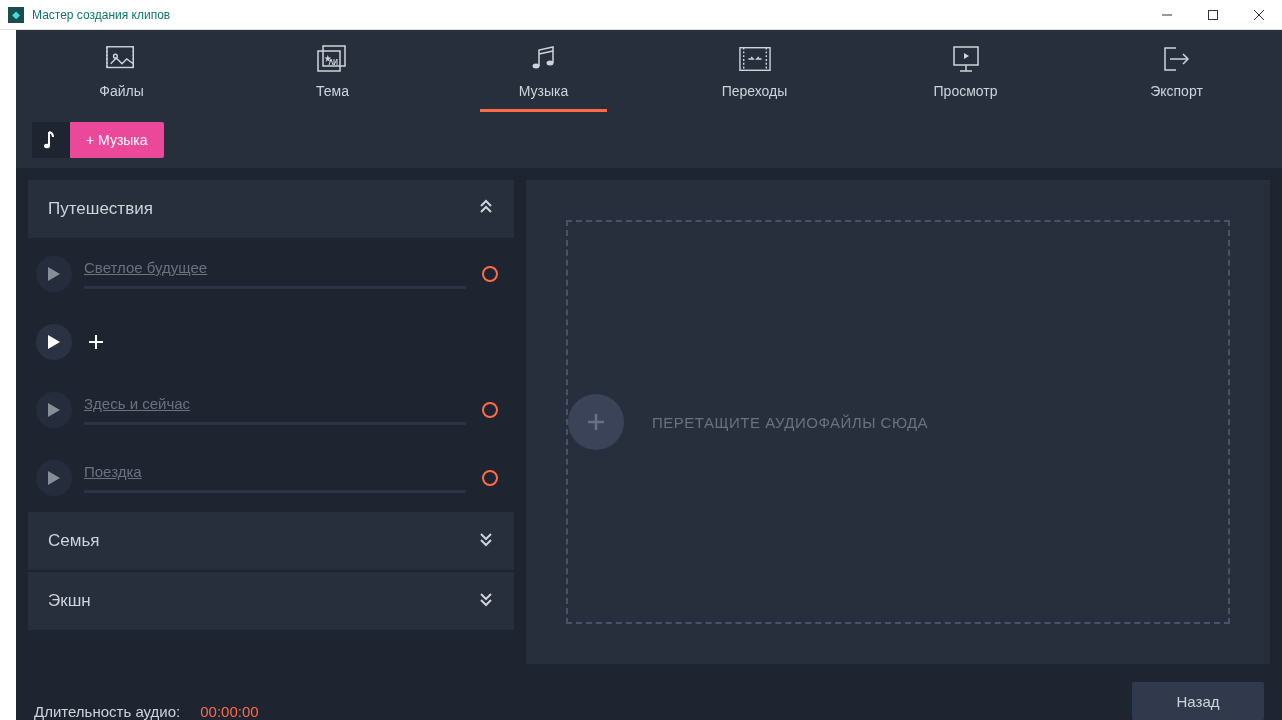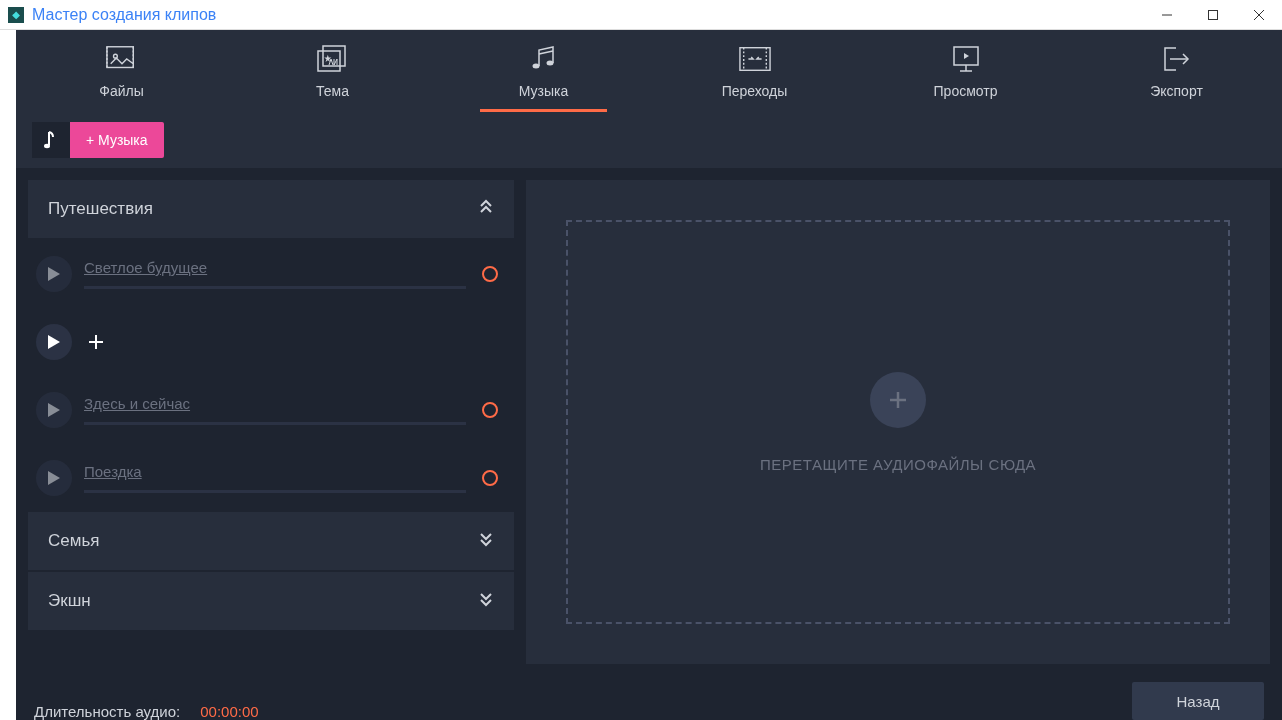--- a/index.html
+++ b/index.html
@@ -6,21 +6,21 @@
 html, body { width: 1282px; height: 720px; overflow: hidden; background: #fff; }
 
 .titlebar {
   height: 30px; background: #fff; display: flex; align-items: center;
   padding-left: 8px; border-bottom: 1px solid #ddd;
 }
 .titlebar .app-icon {
   width: 16px; height: 16px; background: #1a4d4d; margin-right: 8px;
   display: flex; align-items: center; justify-content: center; color: #4dd; font-size: 10px;
 }
-.titlebar .title { font-size: 16px; color: #3b82f6; flex: 1; }
+.titlebar .title { font-size: 12px; color: #0f766e; flex: 1; }
 .win-controls { display: flex; height: 100%; }
 .win-btn {
   width: 46px; height: 100%; display: flex; align-items: center; justify-content: center;
   cursor: pointer; color: #333;
 }
 .win-btn svg { width: 10px; height: 10px; }
 
 .app { background: #1e2430; height: 690px; display: flex; flex-direction: column; color: #cfd3da; margin-left: 16px; }
 
 .topnav {
@@ -81,21 +81,21 @@
 .track-action { width: 24px; height: 24px; display: flex; align-items: center; justify-content: center; cursor: pointer; }
 .ring { width: 16px; height: 16px; border: 2px solid #ff6b47; border-radius: 50%; }
 .plus svg { stroke: #fff; stroke-width: 2; fill: none; }
 
 .right-panel {
   flex: 1; background: #272e3c; display: flex; align-items: center; justify-content: center;
   padding: 40px;
 }
 .dropzone {
   border: 2px dashed #4a5268; width: 100%; height: 100%;
-  display: flex; flex-direction: column; align-items: center; justify-content: center; gap: 28px;
+  display: flex; flex-direction: row; align-items: center; gap: 28px;
 }
 .drop-plus {
   width: 56px; height: 56px; border-radius: 50%; background: #3a4358;
   display: flex; align-items: center; justify-content: center;
 }
 .drop-plus svg { stroke: #6b7180; stroke-width: 2.5; fill: none; }
 .drop-text { color: #6b7180; font-size: 15px; letter-spacing: 0.5px; text-align: center; }
 
 .footer {
   height: 56px; display: flex; align-items: flex-end; padding: 0 18px; gap: 16px;

